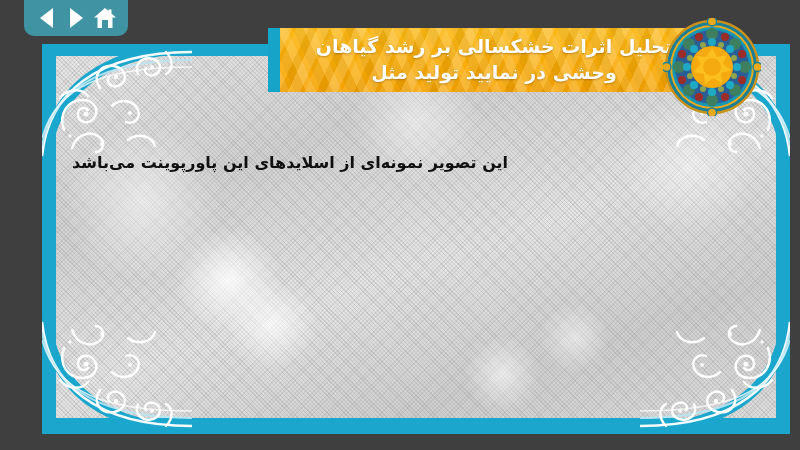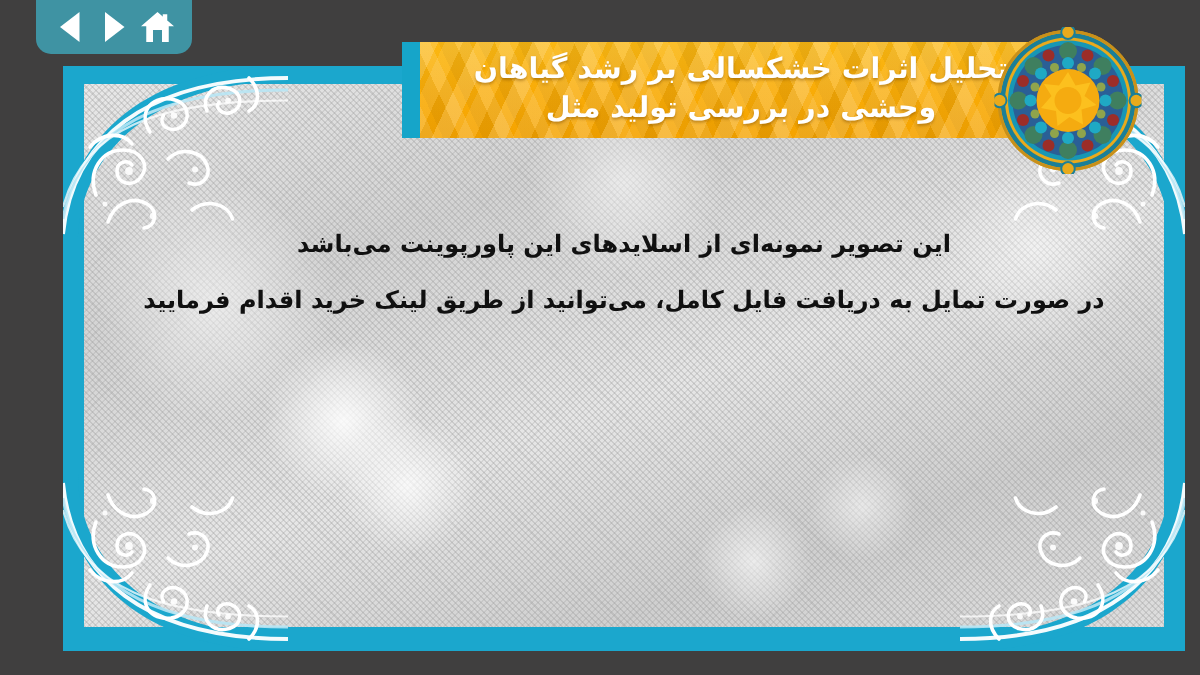--- a/index.html
+++ b/index.html
@@ -121,21 +121,21 @@
     z-index:35;
   }
   .medallion svg { display:block; }
 
   
   .body-copy {
     position:absolute;
     left:30px; right:30px;
     top:100px;
     direction:rtl;
-    text-align:center;
+    text-align:left;
     z-index:10;
   }
   .body-line {
     color:#101010;
     font-family:"DejaVu Sans", sans-serif;
     font-size:16px;
     line-height:37px;
     font-weight:600;
     white-space:nowrap;
   }
@@ -274,28 +274,27 @@
           <circle cx="110" cy="23" r="1.9"></circle>
             <circle cx="60" cy="100" r="2.1"></circle>
           <circle cx="88" cy="69" r="2"></circle>
             <circle cx="28" cy="92" r="1.7"></circle>
         </g>
       </svg>
     </div>
 
     <div class="body-copy">
       <div class="body-line">این تصویر نمونه‌ای از اسلایدهای این پاورپوینت می‌باشد</div>
-      <div class="body-line">در صورت تمایل به دریافت فایل کامل، می‌توانید از طریق لینک خرید اقدام فرمایید</div>
     </div>
   </div>
 
   <div class="title-banner">
     <div class="title-text">
       <div>تحلیل اثرات خشکسالی بر رشد گیاهان</div>
-      <div>وحشی در بررسی تولید مثل</div>
+      <div>وحشی در نمایید تولید مثل</div>
     </div>
   </div>
 
   <div class="medallion">
     <svg width="98" height="98" viewBox="0 0 98 98">
       <circle cx="49" cy="49" r="47" fill="#e0a41a"></circle>
       <circle cx="49" cy="49" r="45" fill="#1b7f97"></circle>
       <circle cx="49" cy="49" r="42" fill="#e8aa1c"></circle>
       <circle cx="49" cy="49" r="40" fill="#1797b5"></circle>
       <circle cx="49" cy="49" r="37" fill="#2a5f96"></circle>

